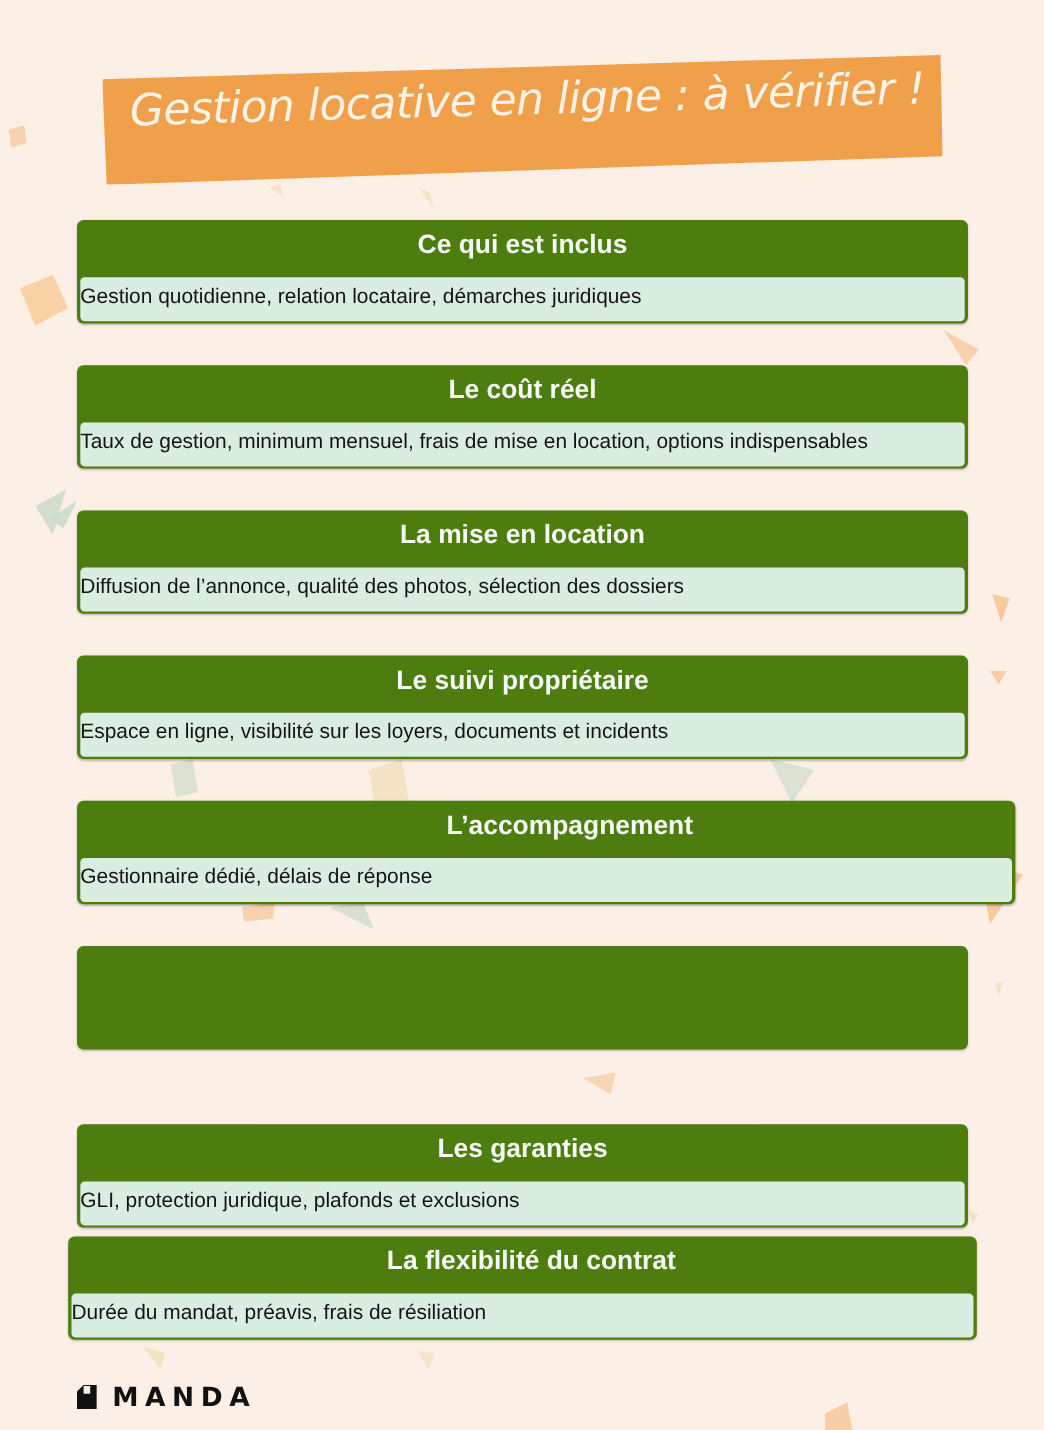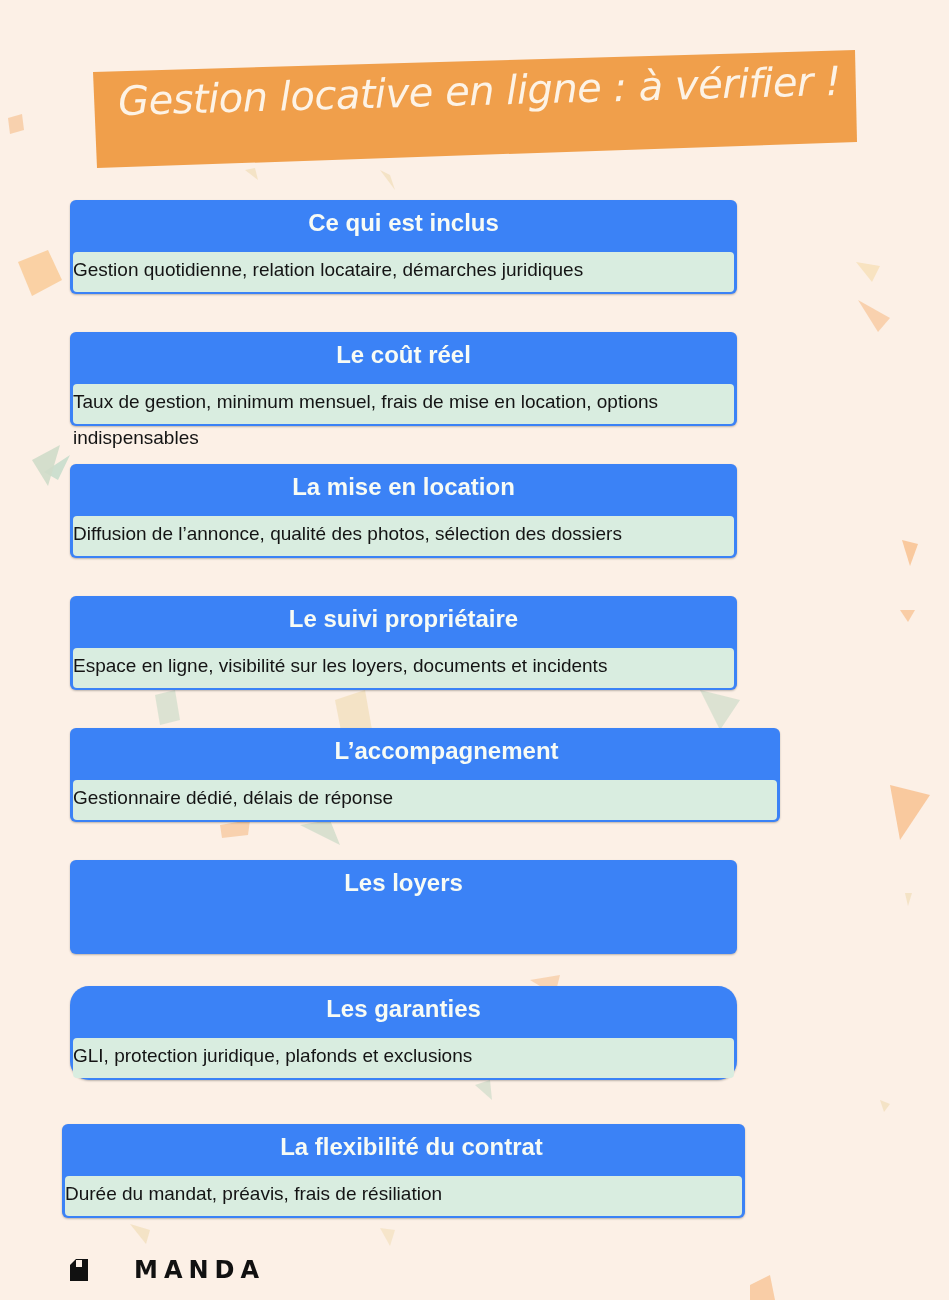--- a/index.html
+++ b/index.html
@@ -15,42 +15,42 @@
     clip-path: polygon(0px 22px, 762px 0px, 764px 92px, 4px 118px);
   }
   .banner-title {
     position:absolute; left:118px; top:78px; width:720px;
     font-family:"DejaVu Sans", sans-serif; font-style:italic;
     font-size:40px; color:#fdf3e6; letter-spacing:-0.5px;
     transform: rotate(-1.6deg); transform-origin:left center;
     white-space:nowrap;
   }
   .card {
-    position:absolute; left:70px; width:667px; height:94px;
-    background:#3b82f6; border-radius:6px;
+    position:absolute; left:70px; width:810px; height:94px;
+    background:#4d7c0f; border-radius:6px;
     box-shadow: 0 1px 2px rgba(0,0,0,0.25);
   }
   .card-title {
     height:52px; line-height:46px; text-align:center;
     color:#f7fbf5; font-weight:bold; font-size:24px;
   }
   .card-body {
     position:absolute; left:3px; right:3px; bottom:2px; height:40px;
     background:#d9ede0; border-radius:4px;
     line-height:36px; text-align:left;
     color:#141414; font-size:19px;
   }
   .logo {
     position:absolute; left:70px; top:1258px; height:24px;
     display:flex; align-items:center;
   }
   .logo-mark { width:18px; height:22px; margin-right:14px; }
   .logo-text {
     font-family:"DejaVu Sans", sans-serif; font-weight:bold;
-    font-size:24px; letter-spacing:6px; color:#111;margin-left:32px;
+    font-size:24px; letter-spacing:6px; color:#111;
   }
 </style>
 </head>
 <body>
 
 <svg class="confetti" width="949" height="1300" style="left:0;top:0;">
   <polygon points="8,118 22,114 24,130 10,134" fill="#f6c9a0" opacity="0.8"></polygon>
   <polygon points="18,262 48,250 62,280 32,296" fill="#f9c994" opacity="0.8"></polygon>
   <polygon points="70,455 58,480 44,472" fill="#cddfcf"></polygon>
   <polygon points="32,460 60,445 48,486" fill="#cfdcc9" opacity="0.9"></polygon>
@@ -97,24 +97,23 @@
   <div class="card-title">Le suivi propriétaire</div>
   <div class="card-body">Espace en ligne, visibilité sur les loyers, documents et incidents</div>
 </div>
 
 <div class="card" style="top:728px;padding-left:43px;">
   <div class="card-title">L’accompagnement</div>
   <div class="card-body">Gestionnaire dédié, délais de réponse</div>
 </div>
 
 <div class="card" style="top:860px;">
-  <div class="card-title">Les loyers</div>
 </div>
 
-<div class="card" style="top:986px;border-radius:19px;">
+<div class="card" style="top:1022px;">
   <div class="card-title">Les garanties</div>
   <div class="card-body">GLI, protection juridique, plafonds et exclusions</div>
 </div>
 
 <div class="card" style="top:1124px; left:62px;padding-left:16px;">
   <div class="card-title">La flexibilité du contrat</div>
   <div class="card-body">Durée du mandat, préavis, frais de résiliation</div>
 </div>
 
 <div class="logo">

